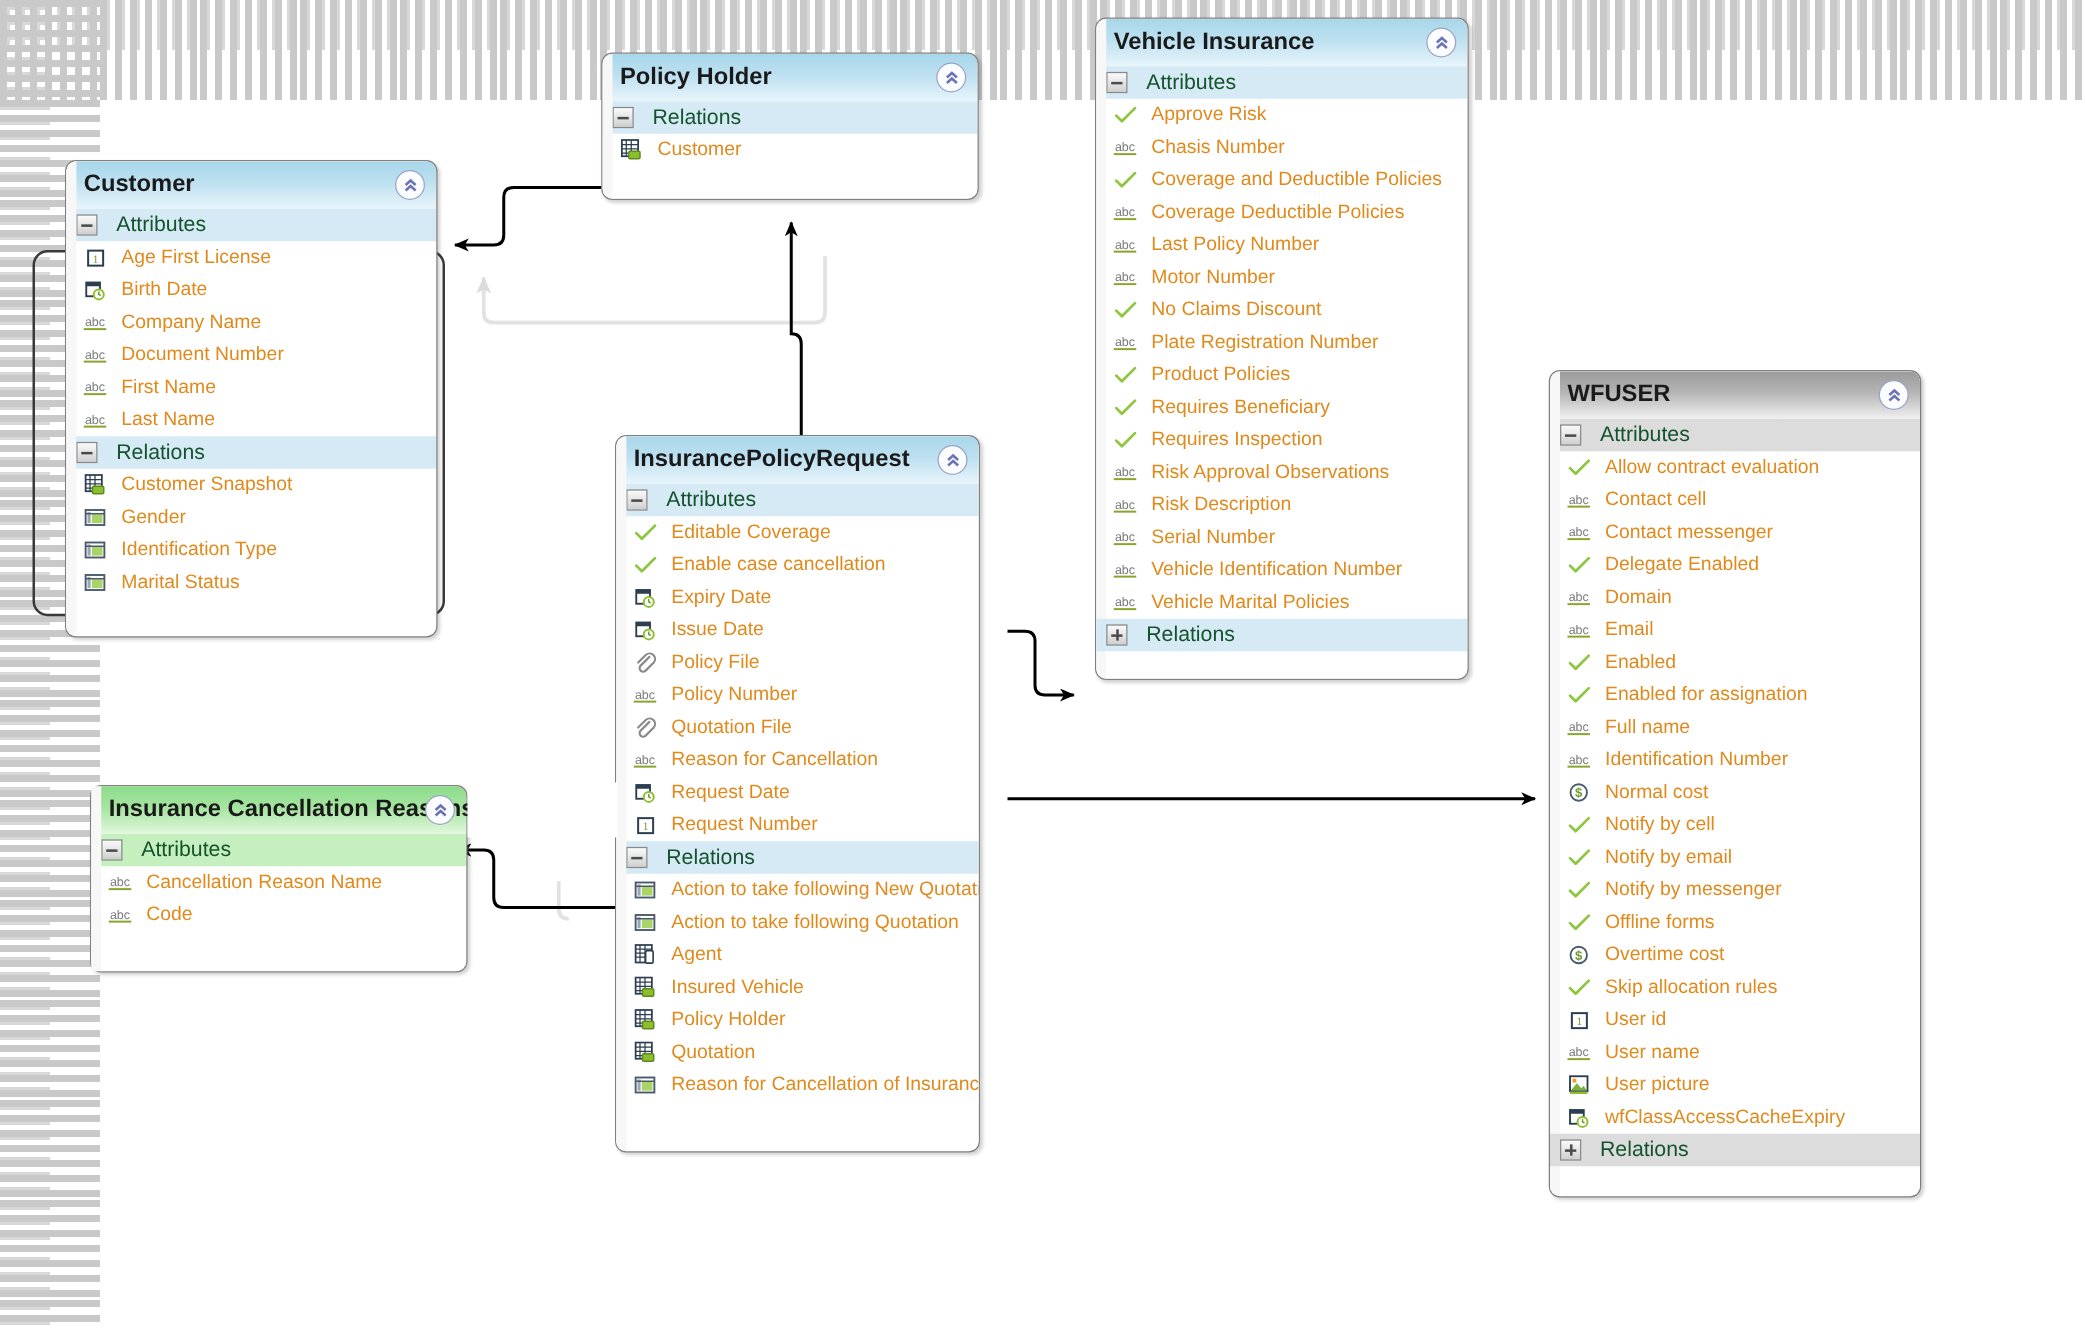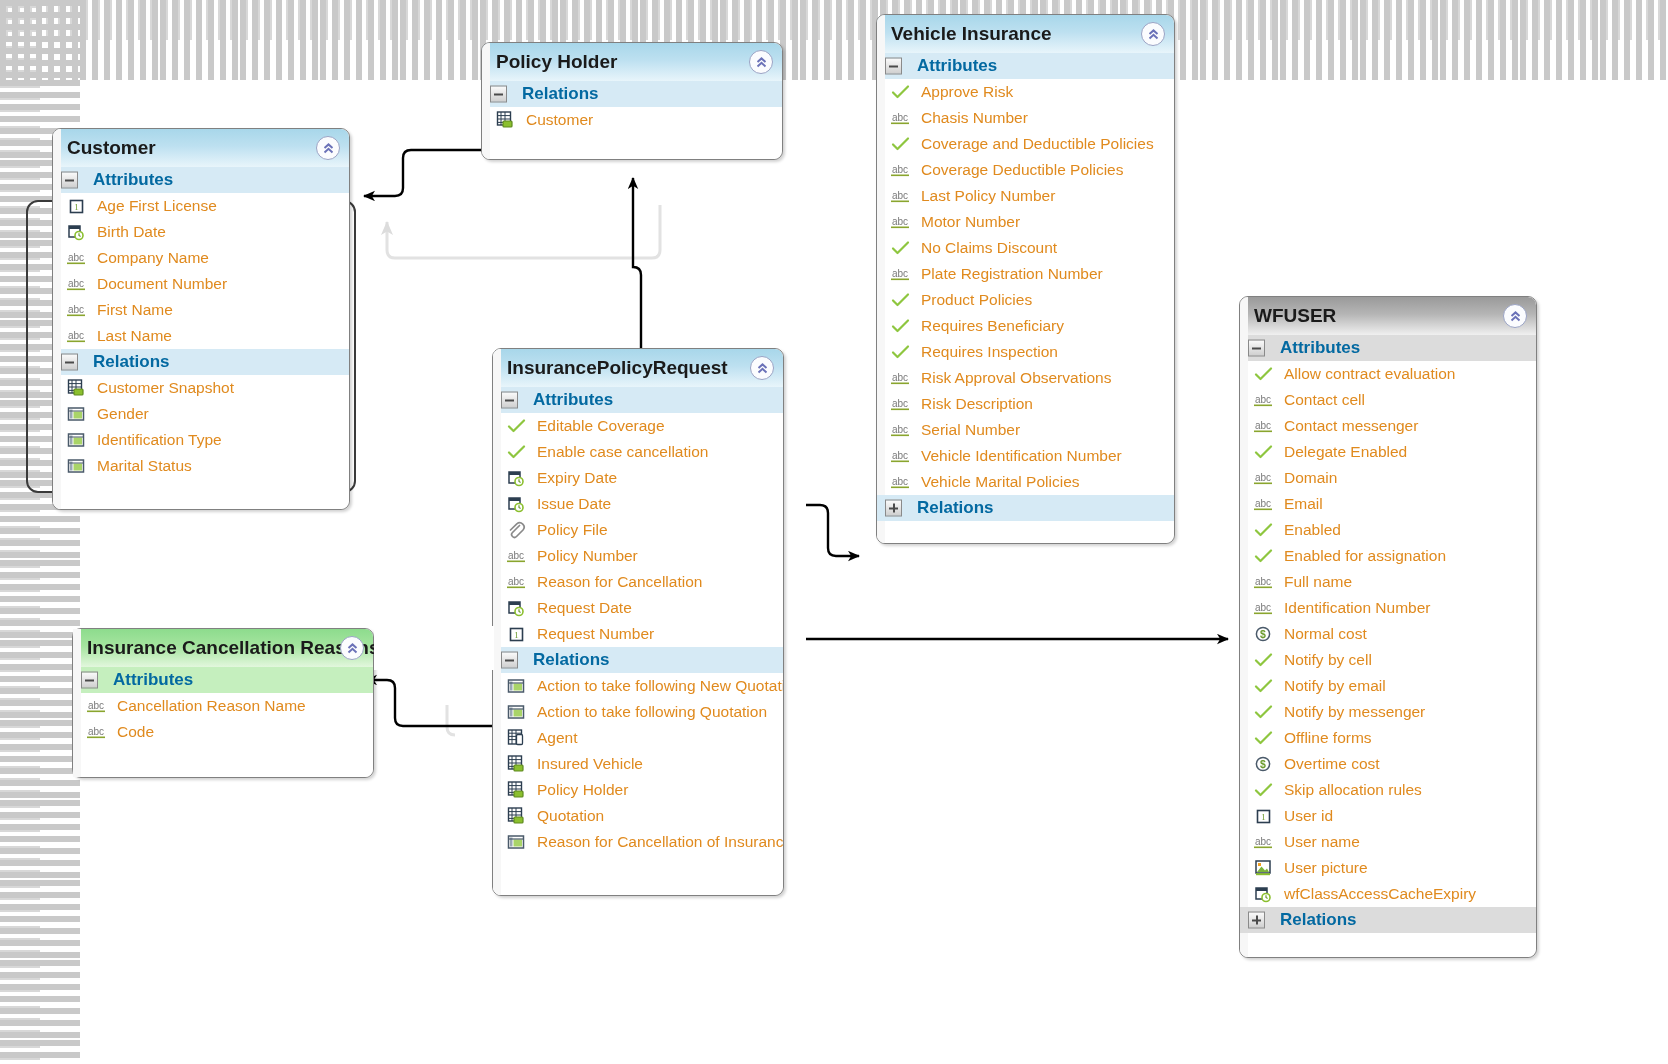--- a/index.html
+++ b/index.html
@@ -76,24 +76,23 @@
     justify-content: center;
   }
   .collapse-btn svg { display: block; }
 
   
   .section {
     position: relative;
     height: 26px;
     line-height: 26px;
     font-size: 17px;
-    color: #0369a1;
+    color: #14532d;
     padding-left: 40px;
     white-space: nowrap;
-    font-weight: bold;
   }
   .section.blue { background: #d6eaf5; }
   .section.green { background: #c5efbe; }
   .section.gray { background: #dcdcdc; }
   .pm-btn {
     position: absolute;
     left: 8px; top: 50%;
     transform: translateY(-50%);
     width: 17px; height: 17px;
     background: linear-gradient(to bottom,#fafafa,#cfcfcf);
@@ -526,20 +525,25 @@
               <svg width="19" height="19" viewBox="0 0 19 19">
                 <path d="M12.5,4.5 L5.5,11.5 a2.8,2.8 0 0 0 4,4 L16,9 a4.4,4.4 0 0 0 -6.2,-6.2 L3.5,9" fill="none" stroke="#8a8a8a" stroke-width="1.7" stroke-linecap="round"></path>
               </svg>
             </span><span>Policy File</span></div>
           <div class="row"><span class="ico">
               <svg width="20" height="14" viewBox="0 0 20 14">
                 <text x="10" y="10" font-size="10" fill="#7a7a7a" text-anchor="middle" font-family="Liberation Sans, sans-serif">abc</text>
                 <rect x="1" y="11.5" width="18" height="1.6" fill="#8aa52e"></rect>
               </svg>
             </span><span>Policy Number</span></div>
+          <div class="row"><span class="ico">
+              <svg width="19" height="19" viewBox="0 0 19 19">
+                <path d="M12.5,4.5 L5.5,11.5 a2.8,2.8 0 0 0 4,4 L16,9 a4.4,4.4 0 0 0 -6.2,-6.2 L3.5,9" fill="none" stroke="#8a8a8a" stroke-width="1.7" stroke-linecap="round"></path>
+              </svg>
+            </span><span>Quotation File</span></div>
           <div class="row"><span class="ico">
               <svg width="20" height="14" viewBox="0 0 20 14">
                 <text x="10" y="10" font-size="10" fill="#7a7a7a" text-anchor="middle" font-family="Liberation Sans, sans-serif">abc</text>
                 <rect x="1" y="11.5" width="18" height="1.6" fill="#8aa52e"></rect>
               </svg>
             </span><span>Reason for Cancellation</span></div>
           <div class="row"><span class="ico">
               <svg width="18" height="18" viewBox="0 0 18 18">
                 <rect x="2" y="3" width="11" height="11" fill="#fff" stroke="#2c3e50" stroke-width="1.5"></rect>
                 <rect x="2" y="3" width="11" height="3" fill="#2c3e50"></rect>

